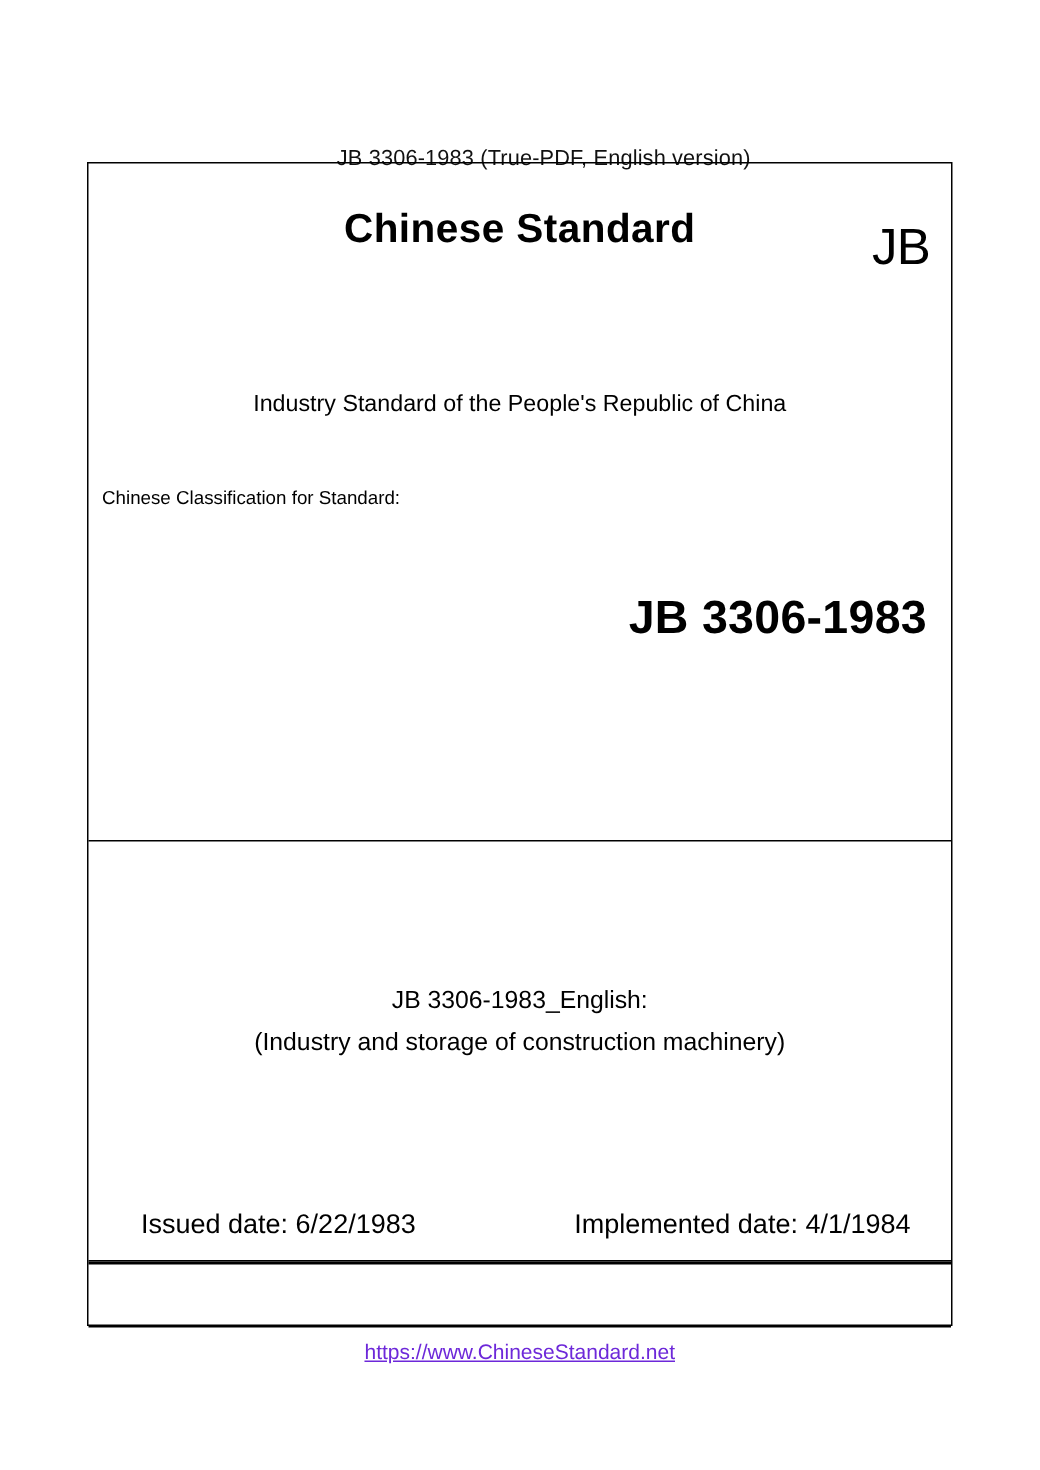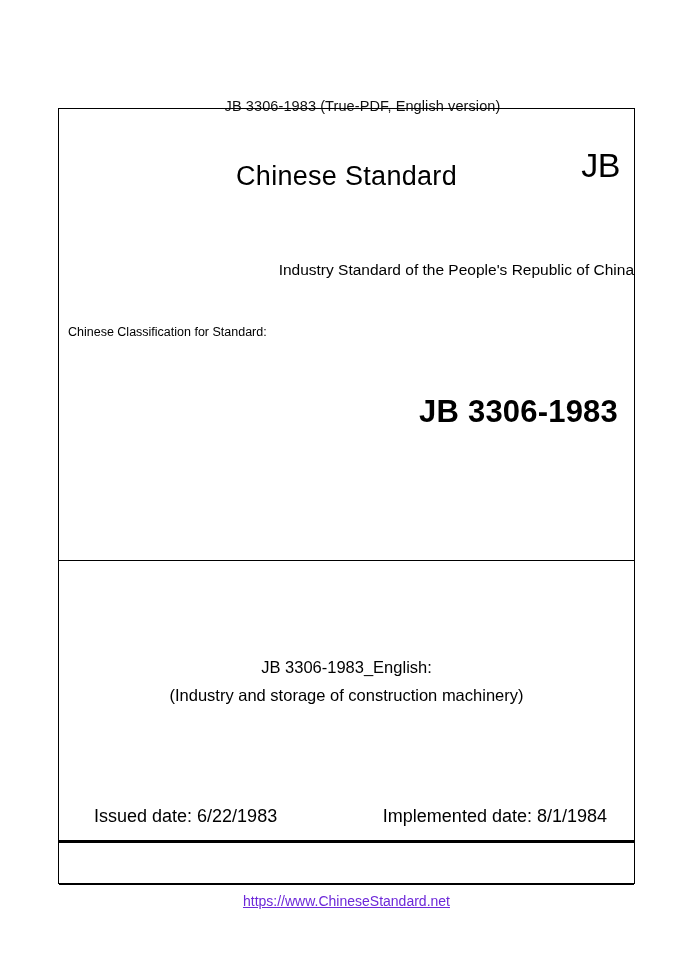--- a/index.html
+++ b/index.html
@@ -52,41 +52,41 @@
     left: 0;
     top: 0;
     width: 100%;
     height: 452px;
     border-bottom: 1px solid #000;
     box-sizing: border-box;
   }
   .std-title {
     position: absolute;
     left: 0;
-    top: 52px;
+    top: 28px;
     width: 100%;
     text-align: center;
     font-size: 27px;
-    font-weight: normal;
+    font-weight: bold;
     letter-spacing: 0.3px;
   }
   .jb-mark {
     position: absolute;
     right: 14px;
     top: 37px;
     font-size: 34px;
     font-weight: normal;
     letter-spacing: -0.5px;
   }
   .industry-line {
     position: absolute;
     left: 0;
     top: 152px;
     width: 100%;
-    text-align: right;
+    text-align: center;
     font-size: 15.5px;
   }
   .classification {
     position: absolute;
     left: 9px;
     top: 216px;
     font-size: 12.5px;
   }
   .std-number {
     position: absolute;
@@ -184,21 +184,21 @@
       <div class="std-number">JB 3306-1983</div>
     </div>
 
     <div class="block-lower">
       <div class="english-title">
         <div>JB 3306-1983_English:</div>
         <div>(Industry and storage of construction machinery)</div>
       </div>
       <div class="dates">
         <span class="issued-date">Issued date: 6/22/1983</span>
-        <span class="implemented-date">Implemented date: 8/1/1984</span>
+        <span class="implemented-date">Implemented date: 4/1/1984</span>
       </div>
     </div>
 
     <div class="block-bottom">
       <div class="bottom-text"></div>
     </div>
 
   </div>
 
   <div class="footer-link">https://www.ChineseStandard.net</div>

